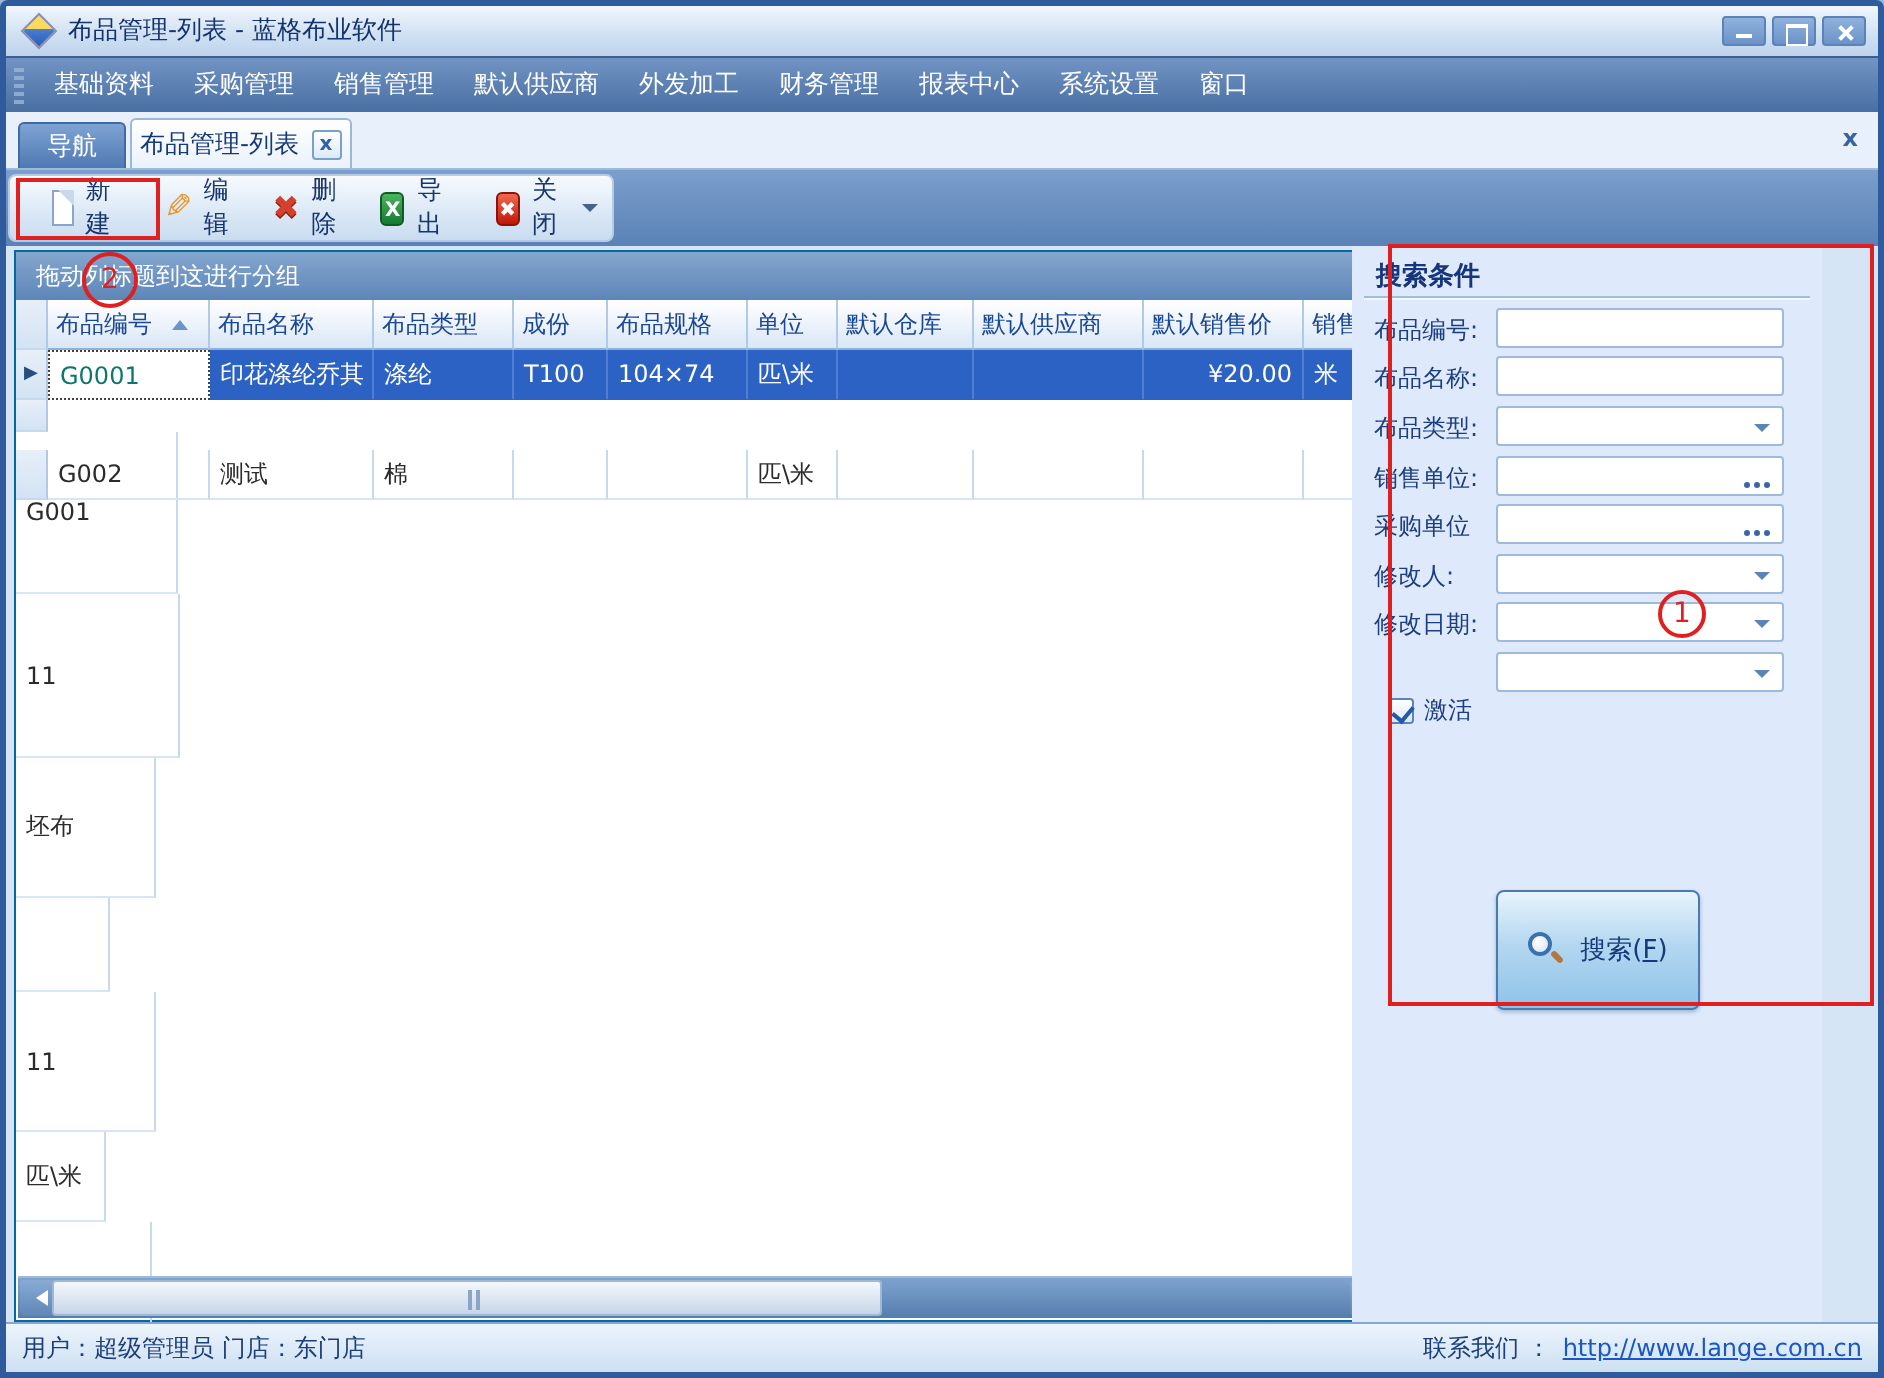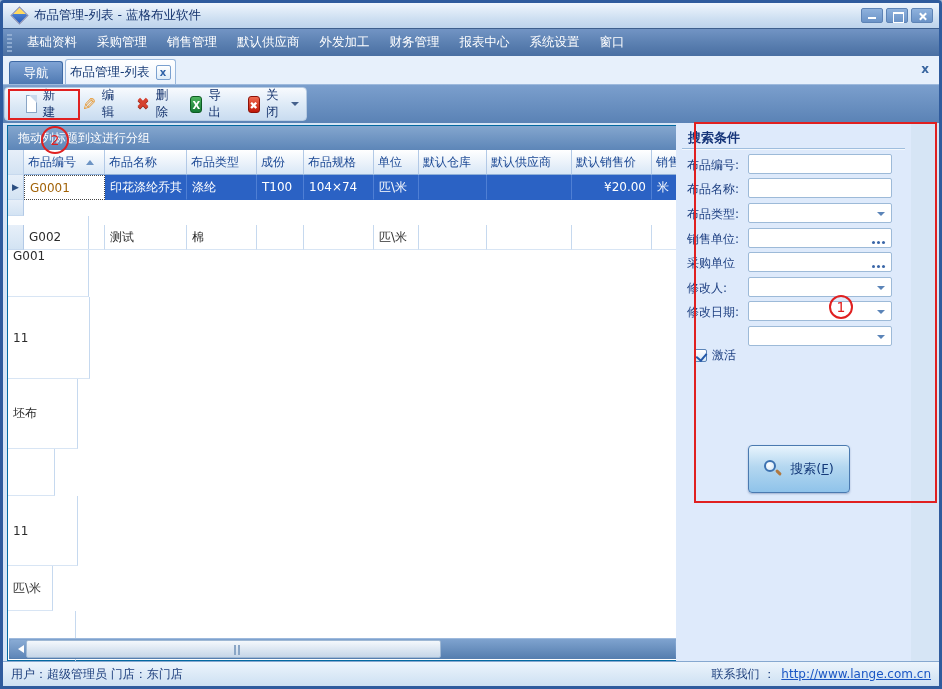--- a/index.html
+++ b/index.html
@@ -83,21 +83,21 @@
     display:flex; align-items:center; justify-content:center; }
   .c0{width:81px;flex:0 0 81px}.c1{width:82px;flex:0 0 82px}.c2{width:70px;flex:0 0 70px}
   .c3{width:47px;flex:0 0 47px}.c4{width:70px;flex:0 0 70px}.c5{width:45px;flex:0 0 45px}
   .c6{width:68px;flex:0 0 68px}.c7{width:85px;flex:0 0 85px}.c8{width:80px;flex:0 0 80px}
   .c9{flex:1 1 auto}
   .drow { height:25px; }
   .cell { font-size:12px; color:#2b2b2b; border-right:1px solid #c6d9ef; border-bottom:1px solid #d8e5f4;
     display:flex; align-items:center; padding:0 5px; white-space:nowrap; overflow:hidden; }
   #row-0 { top:49px; } #row-1 { top:74px;flex-direction:column; } #row-2 { top:99px; }
   .row-selected .cell { background:#2b62c4; color:#fff; border-right-color:#4f7fd4; border-bottom-color:#2b62c4; }
-  .row-selected .cell.focus-cell { background:#fff; color:#a16207; border:1px dotted #444; }
+  .row-selected .cell.focus-cell { background:#fff; color:#0f766e; border:1px dotted #444; }
   .cell.num { justify-content:flex-end; }
   .marker { color:#2a4d80; font-size:9px; }
   #hscroll { position:absolute; left:1px; right:1px; bottom:1px; height:21px;
     background:linear-gradient(#7fa3cf,#547dae); border-top:1px solid #9db9dc; }
   .sarrow { position:absolute; top:1px; width:17px; height:18px;
     background:linear-gradient(#89abd4,#5e86b8); border-radius:2px; }
   .sarrow::after { content:""; position:absolute; top:5px; border:4px solid transparent; }
   #sarrow-l { left:1px; } #sarrow-l::after { left:4px; border-right:6px solid #fff; }
   #sarrow-r { right:1px; } #sarrow-r::after { right:4px; border-left:6px solid #fff; }
   #sthumb { position:absolute; left:17px; top:1px; width:415px; height:18px; border-radius:2px;
@@ -118,21 +118,21 @@
   .fdd::after { content:""; position:absolute; right:6px; top:8px; border:4px solid transparent; border-top-color:#5b84b8; }
   .fell::after { content:""; position:absolute; right:16px; top:12px; width:3px; height:3px; border-radius:50%;
     background:#3a66a8; box-shadow:5px 0 0 #3a66a8,10px 0 0 #3a66a8; }
   #f-0{top:31px}#f-1{top:55px}#f-2{top:80px}#f-3{top:105px}#f-4{top:129px}#f-5{top:154px}#f-6{top:178px}#f-7{top:203px}
   #chk-row { position:absolute; left:18px; top:224px; display:flex; align-items:center; gap:5px; }
   #chk-box { width:13px; height:13px; border:1px solid #5b84b8; border-radius:2px;
     background:linear-gradient(#fff,#d8e8f6); position:relative; }
   #chk-box::after { content:""; position:absolute; left:3px; top:1px; width:5px; height:8px;
     border:solid #2458a8; border-width:0 2px 2px 0; transform:rotate(40deg); }
   #chk-label { color:#1c3e80; font-size:12px; }
-  #search-btn { position:absolute; left:72px; top:322px; width:102px; height:48px; border-radius:4px;
+  #search-btn { position:absolute; left:72px; top:322px; width:102px; height:60px; border-radius:4px;
     background:linear-gradient(#e8f4fd,#b4d7f0 45%,#8fc3ea); border:1px solid #4a7ab0;
     box-shadow:0 1px 2px rgba(40,70,120,.35); display:flex; align-items:center; justify-content:center; gap:8px;
     color:#143a7a; font-size:13px; }
   #mag { position:relative; width:18px; height:18px; }
   #mag-glass { position:absolute; left:0; top:0; width:12px; height:12px; border-radius:50%;
     border:2px solid #3c71b0; background:radial-gradient(circle at 35% 35%,#ffffff,#cfe4f5); }
   #mag-handle { position:absolute; left:11px; top:11px; width:7px; height:3px; background:#b07840;
     transform:rotate(45deg); border-radius:2px; }
   .ukey { text-decoration:underline; }
 

